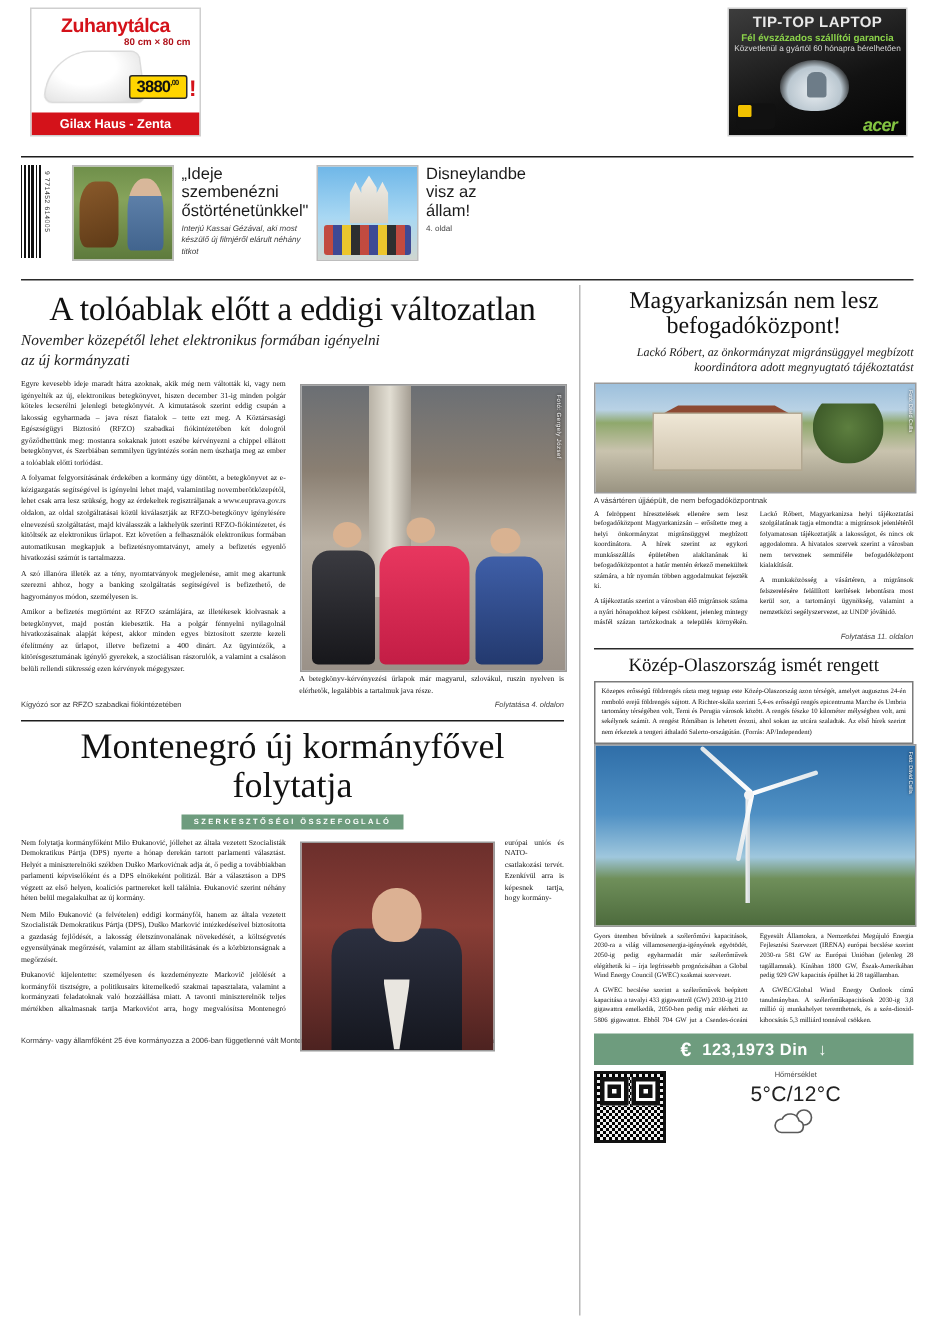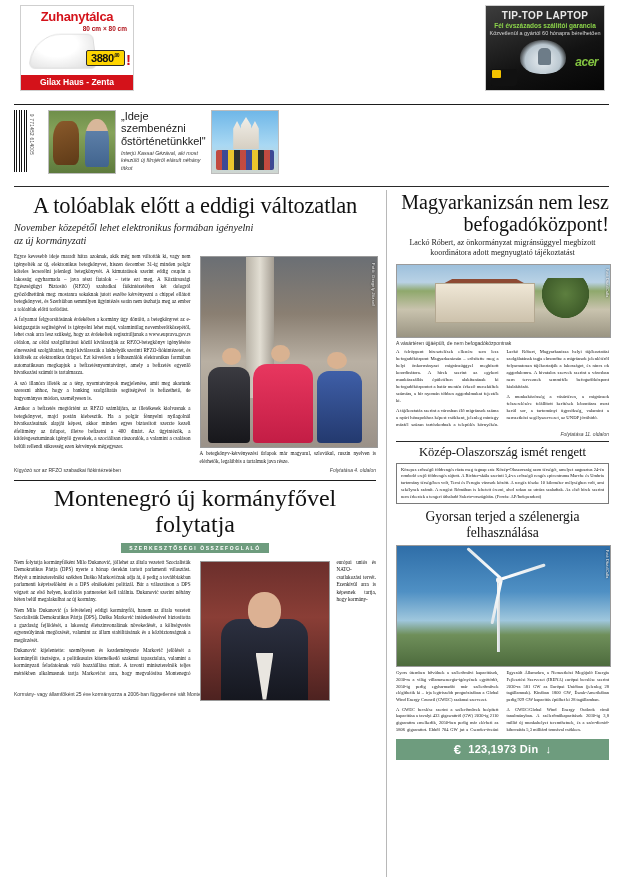--- a/index.html
+++ b/index.html
@@ -134,21 +134,21 @@
   }
   .ad-right .figure-person {
     position: absolute;
     left: 52px; top: 42px;
     width: 13px; height: 17px;
     background: #6d7c88;
     border-radius: 5px 5px 2px 2px;
   }
   .ad-right .acer {
     position: absolute;
-    right: 6px; bottom: 21px;
+    right: 6px; bottom: 0;
     color: #83c341;
     font-family: "Liberation Sans", sans-serif;
     font-style: italic;
     font-weight: bold;
     font-size: 12px;
     letter-spacing: -0.5px;
   }
   .ad-right .dlx {
     position: absolute;
     left: 5px; bottom: 4px;
@@ -467,29 +467,30 @@
     background: #dcb193; border-radius: 48% 48% 44% 44%;
   }
   .photo-portrait .shirt {
     position: absolute; left: 43%; bottom: 0; width: 14%; height: 34%;
     background: #e9e6e0;
     clip-path: polygon(0 0, 100% 0, 60% 100%, 40% 100%);
   }
 
   
   .headline-r1 {
-    font-size: 20px;
-    text-align: right;
+    font-size: 16px;
+    text-align: center;
     font-weight: normal;
     line-height: 1.08;
     margin: 2px 0 3px;
   }
   .deck-r {
+    font-style: italic;
     font-size: 8px;
-    text-align: center;
+    text-align: right;
     line-height: 1.28;
     color: #222;
     margin-bottom: 5px;
   }
   .photo-r {
     width: 100%; height: 72px;
     border: 1px solid #9a9a9a;
     background: linear-gradient(180deg,#9dc0dc 0%,#b9d2e5 24%,#8fa86c 36%,#c9c3ae 62%,#9a9482 100%);
     position: relative;
     overflow: hidden;
@@ -678,20 +679,24 @@
   <div class="teaser" style="margin-left:14px;">
     <div class="teaser-photo photo-horse"></div>
     <div class="teaser-text">
       <div class="teaser-head">„Ideje szembenézni őstörténetünkkel"</div>
       <div class="teaser-desc">Interjú Kassai Gézával, aki most készülő új filmjéről elárult néhány titkot</div>
     </div>
   </div>
 
   <div class="teaser">
     <div class="teaser-photo photo-disney"></div>
+    <div class="teaser-text" style="width:66px;">
+      <div class="teaser-head">Disneylandbe visz az állam!</div>
+      <div class="teaser-page">4. oldal</div>
+    </div>
   </div>
 
 </div>
 <div class="rule-thin"></div>
 
 <div class="content">
 
   <div class="col-left">
 
     <article>
@@ -773,21 +778,20 @@
     </article>
 
     <div style="border-top:1px solid #2a2a2a;margin:4px 0 3px;"></div>
 
     <article>
       <h3 class="headline-r2">Közép-Olaszország ismét rengett</h3>
       <div class="boxed">Közepes erősségű földrengés rázta meg tegnap este Közép-Olaszország azon térségét, amelyet augusztus 24-én romboló erejű földrengés sújtott. A Richter-skála szerinti 5,4-es erősségű rengés epicentruma Marche és Umbria tartomány térségében volt, Terni és Perugia városok között. A rengés fészke 10 kilométer mélységben volt, ami sekélynek számít. A rengést Rómában is lehetett érezni, ahol sokan az utcára szaladtak. Az első hírek szerint nem érkeztek a tengeri áthaladó Salerto-országútán. (Forrás: AP/Independent)</div>
     </article>
 
     <article>
-      <h3 class="headline-r3">Gyorsan terjed a szélenergia felhasználása</h3>
       <div class="photo-wind">
         <div class="turbine-mast"></div>
         <div class="blade b1"></div>
         <div class="blade b2"></div>
         <div class="blade b3"></div>
         <div class="hub"></div>
         <div class="photo-r-credit">Fotó: Dávid Csilla</div>
       </div>
       <div class="body-cols-wind">
         <p>Gyors ütemben bővülnek a szélerőművi kapacitások, 2030-ra a világ villamosenergia-igényének egyötödét, 2050-ig pedig egyharmadát már szélerőművek elégíthetik ki – írja legfrissebb prognózisában a Global Wind Energy Council (GWEC) szakmai szervezet.</p>
@@ -795,14 +799,27 @@
         <p>A GWEC/Global Wind Energy Outlook című tanulmányban. A szélerőműkapacitások 2030-ig 3,8 millió új munkahelyet teremthetnek, és a szén-dioxid-kibocsátás 5,3 milliárd tonnával csökken.</p>
       </div>
     </article>
 
     <div class="euro-bar">
       <span class="eur-sym">€</span>
       <span>123,1973 Din</span>
       <span class="arrow">↓</span>
     </div>
 
+    <div class="bottom-row">
+      <div class="qr"></div>
+      <div class="weather">
+        <div class="weather-label">Hőmérséklet</div>
+        <div class="weather-temp">5°C/12°C</div>
+        <div class="weather-icon">
+          <svg width="36" height="20" viewBox="0 0 36 20" aria-hidden="true">
+            <circle cx="23" cy="7" r="5" fill="none" stroke="#5a5a5a" stroke-width="1.1"></circle>
+            <path d="M8 17 a4.5 4.5 0 0 1 0.5 -9 a6 6 0 0 1 11.2 1.2 a4 4 0 0 1 -0.7 7.8 z" fill="#ffffff" stroke="#5a5a5a" stroke-width="1.1"></path>
+          </svg>
+        </div>
+      </div>
+    </div>
   </div>
 </div>
 
 </body></html>

